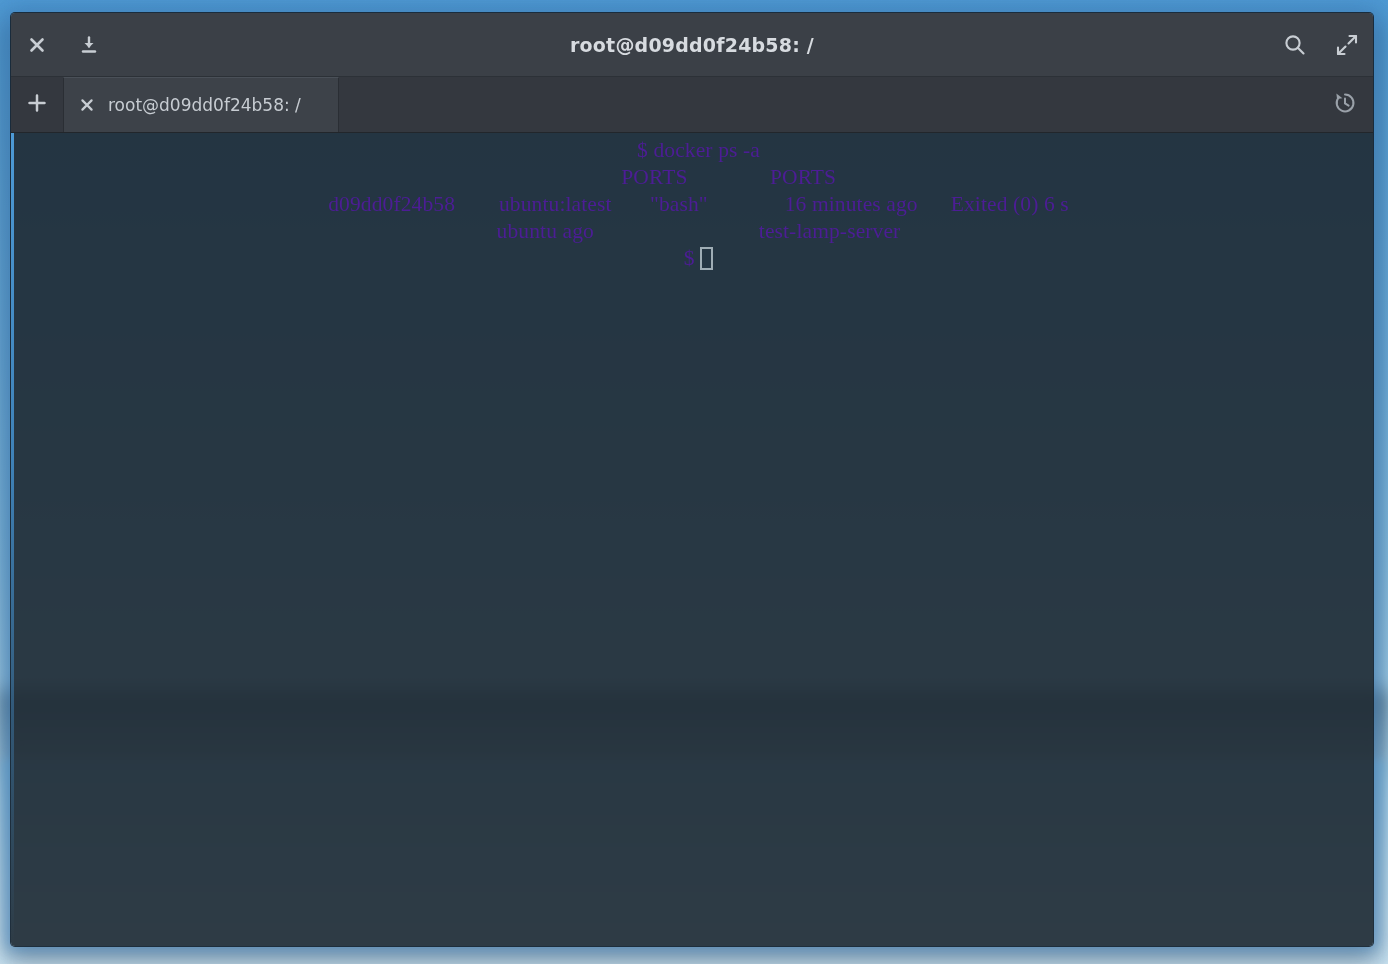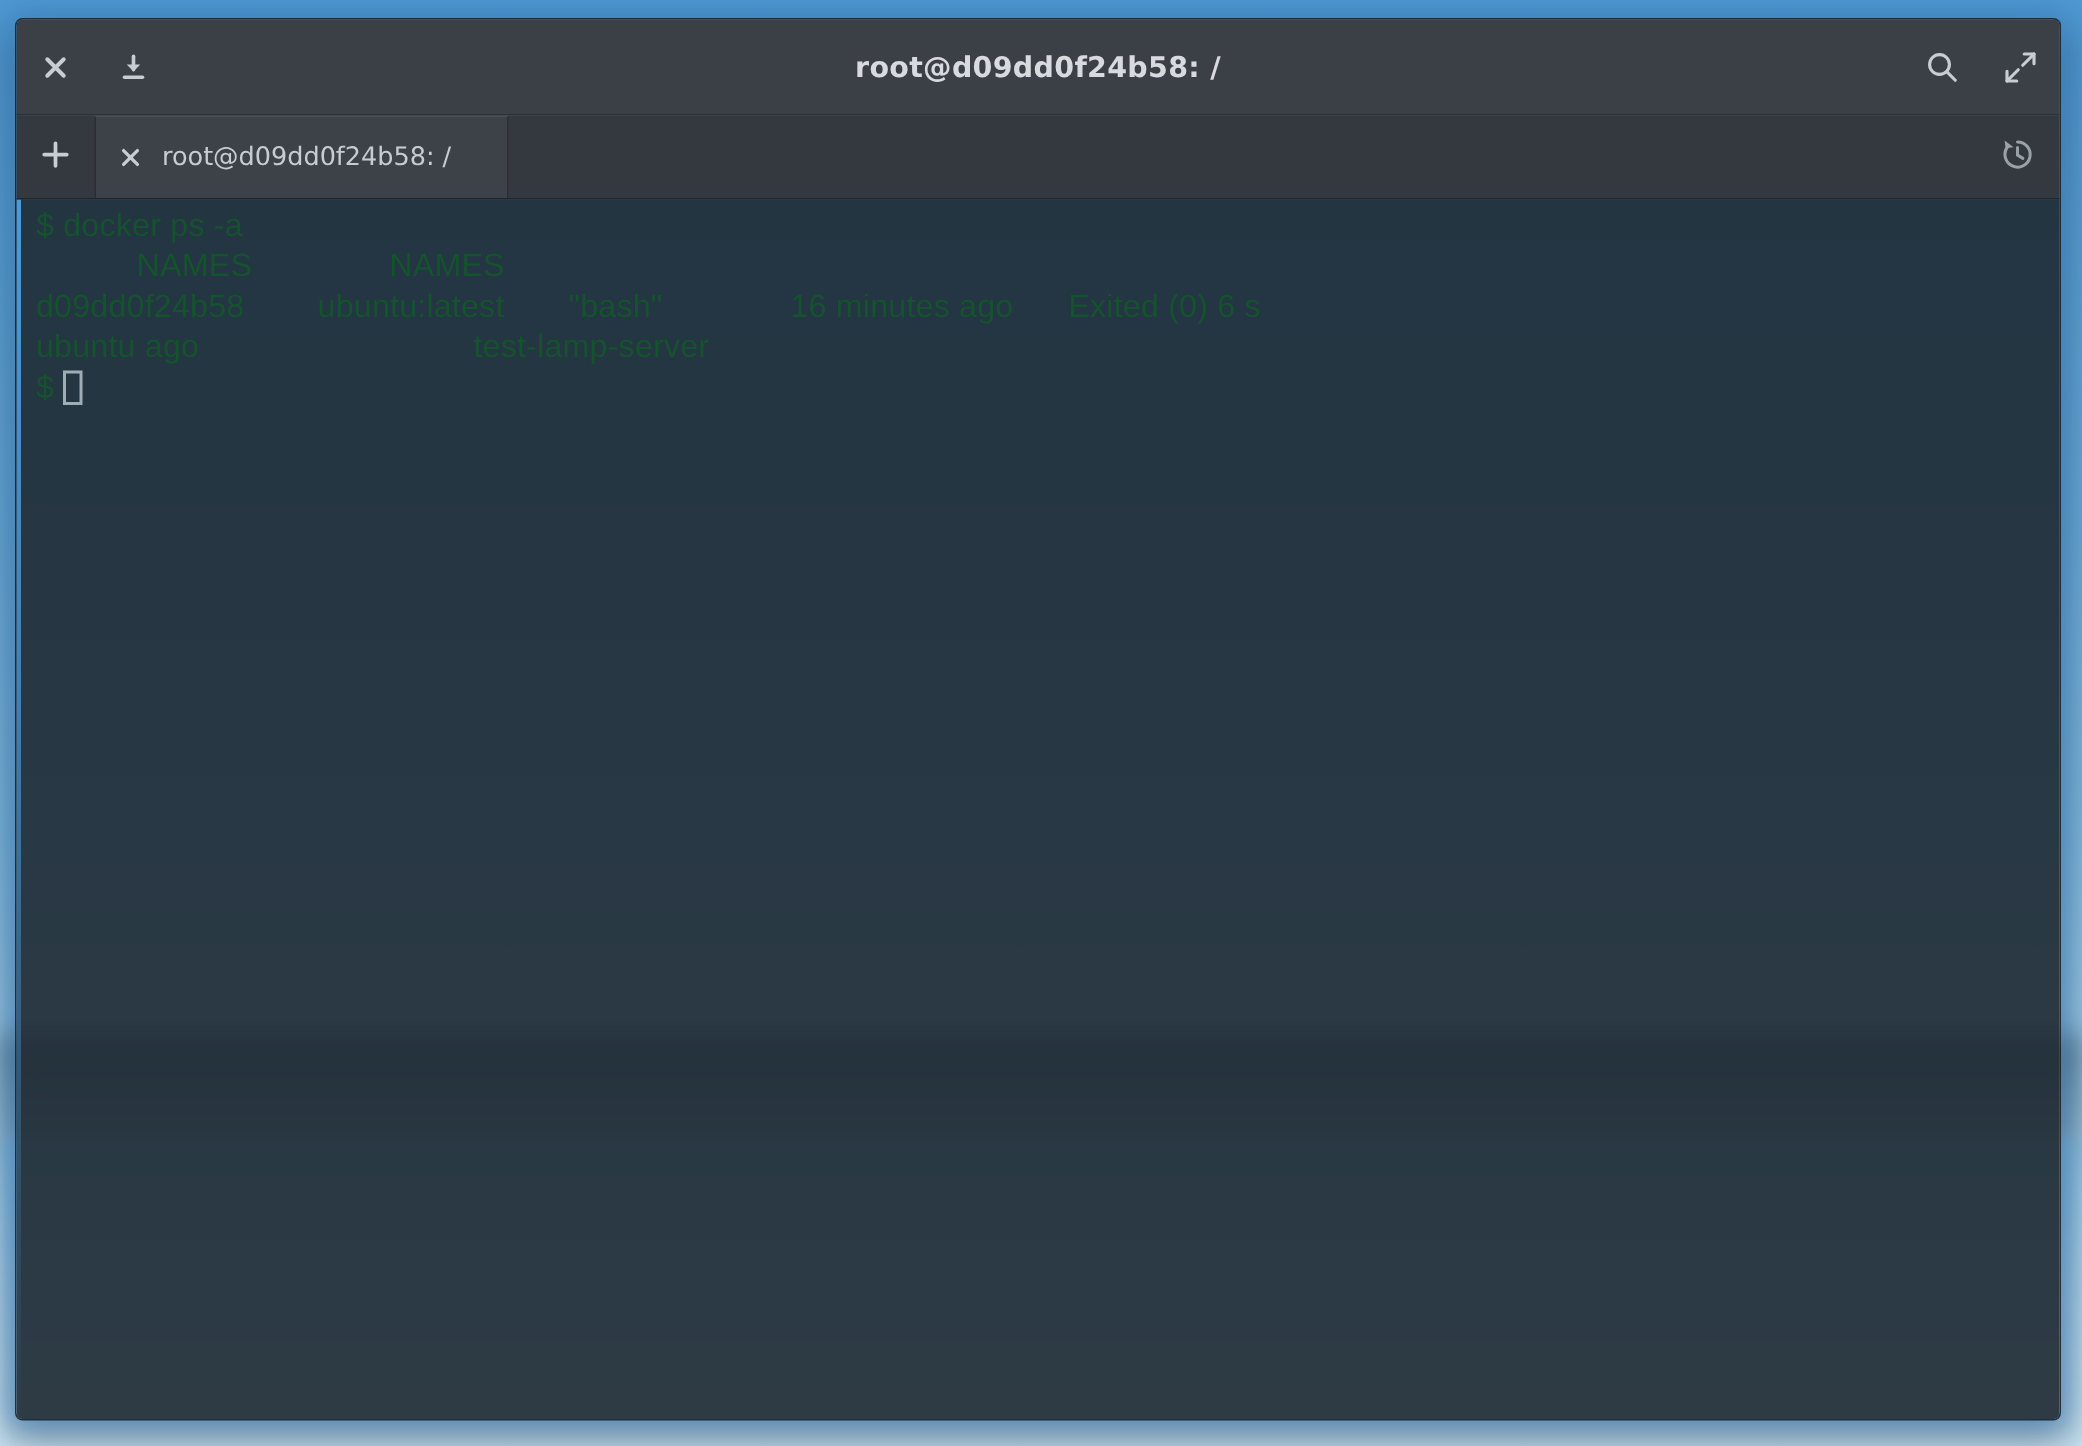--- a/index.html
+++ b/index.html
@@ -160,27 +160,28 @@
     background: rgba(30,41,50,0.90);
     overflow: hidden;
   }
   #term-inner {
     position: absolute;
     left: 0; top: 0; right: 0; bottom: 0;
     padding: 4px 0 0 13px;
     overflow: hidden;
   }
   .line {
-    font-family: Liberation Sans, sans-serif;
+    font-family: Liberation Serif, serif;
     font-size: 21.5px;
     line-height: 27px;
     height: 27px;
-    color: #14532d;
+    color: #4c1d95;
     white-space: pre;
     letter-spacing: 0.12px;
+    text-align: center;
   }
   .cursor {
     display: inline-block;
     width: 13px;
     height: 23px;
     vertical-align: -5px;
     border: 2px solid #9fadb5;
     background: transparent;
   }
 
@@ -277,20 +278,20 @@
           <path d="M13 8.4 L13 13.4 L16.6 15.6" stroke="#9aa1a9" stroke-width="2" fill="none" stroke-linecap="round"></path>
         </svg>
       </span>
     </div>
   </div>
 
   <div id="term">
     <div id="term-edge"></div>
     <div id="term-inner">
       <div class="line">$ docker ps -a</div>
-      <div class="line">           NAMES               NAMES</div>
+      <div class="line">           PORTS               PORTS</div>
       <div class="line">d09dd0f24b58        ubuntu:latest       "bash"              16 minutes ago      Exited (0) 6 s</div>
       <div class="line">ubuntu ago                              test-lamp-server</div>
       <div class="line"><span>$</span><span>&nbsp;</span><span class="cursor"></span></div>
     </div>
   </div>
 
 </div>
 
 </body></html>

